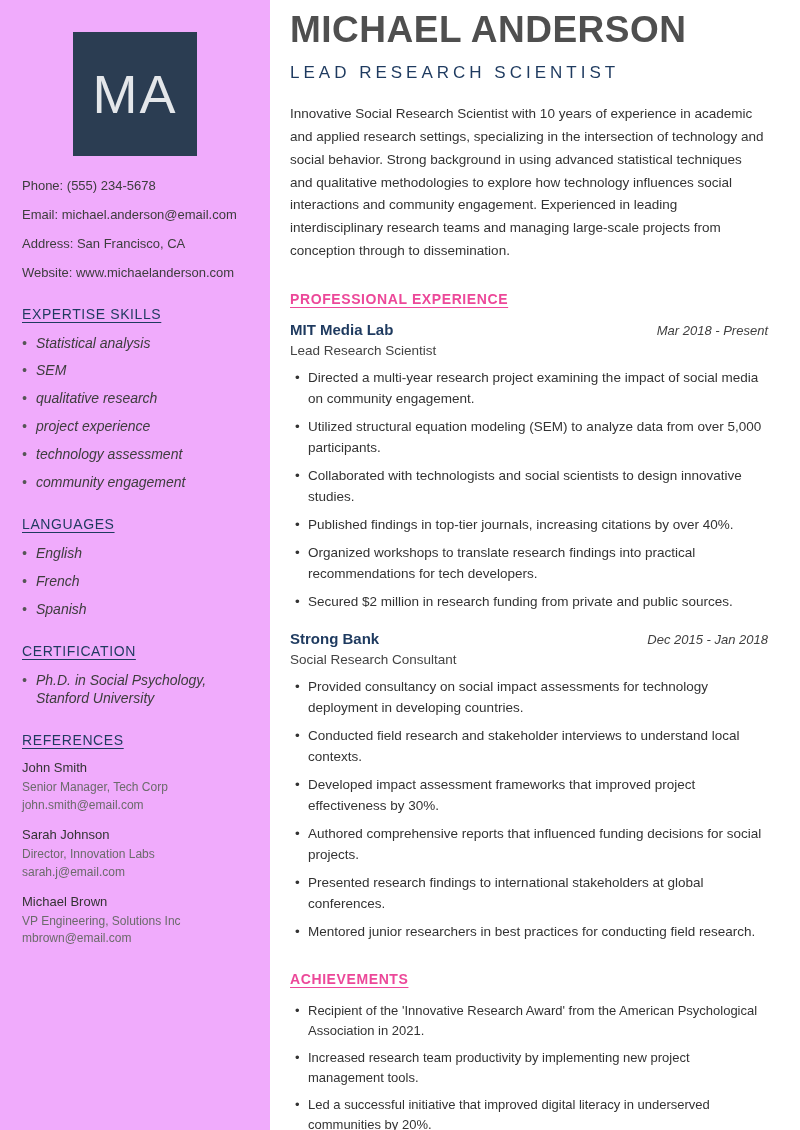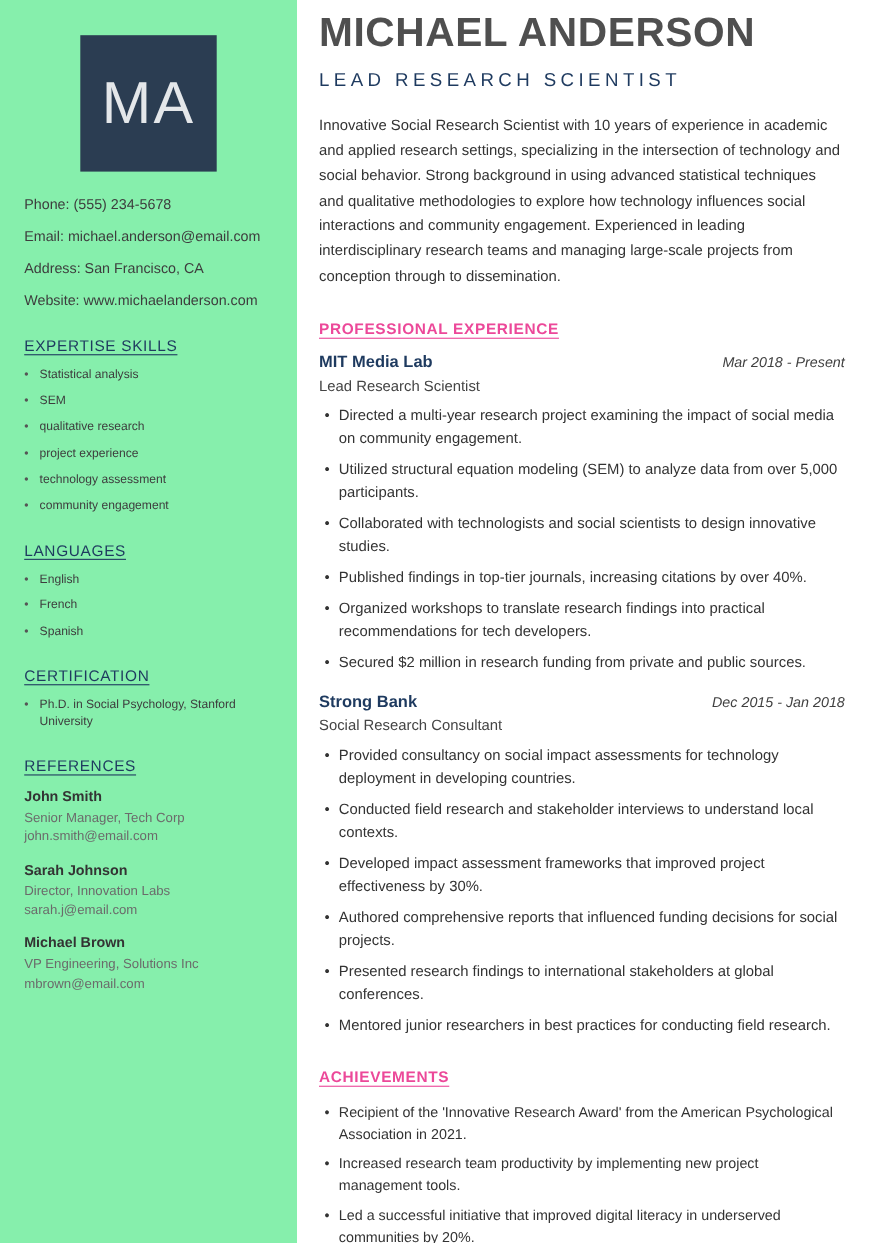--- a/index.html
+++ b/index.html
@@ -14,21 +14,21 @@
     height: 1130px;
     display: flex;
     overflow: hidden;
     background: #ffffff;
   }
 
   
   .sidebar {
     width: 270px;
     flex: 0 0 270px;
-    background: #86efac;
+    background: #f0abfc;
     padding: 32px 22px 24px 22px;
   }
   .avatar {
     width: 124px;
     height: 124px;
     background: #2b3d52;
     margin: 0 auto;
     display: flex;
     align-items: center;
     justify-content: center;
@@ -52,37 +52,38 @@
     font-size: 14px;
     font-weight: normal;
     color: #1e3a5f;
     letter-spacing: 0.6px;
     text-decoration: underline;
     text-underline-offset: 3px;
     margin-bottom: 12px;
   }
   .side-list { list-style: none; }
   .side-list li {
-    font-size: 11px;
+    font-size: 14px;
     color: #3d3d3d;
     padding-left: 14px;
     position: relative;
     margin-bottom: 9px;
     line-height: 1.35;
+    font-style: italic;
   }
   .side-list li::before {
     content: "•";
     position: absolute;
     left: 0;
     color: #555;
   }
   .ref-entry { margin-bottom: 13px; }
   .ref-name {
     font-size: 13px;
-    font-weight: bold;
+    font-weight: normal;
     color: #333;
     margin-bottom: 4px;
   }
   .ref-role, .ref-email {
     font-size: 12px;
     color: #6b6b6b;
     line-height: 1.45;
   }
 
   

